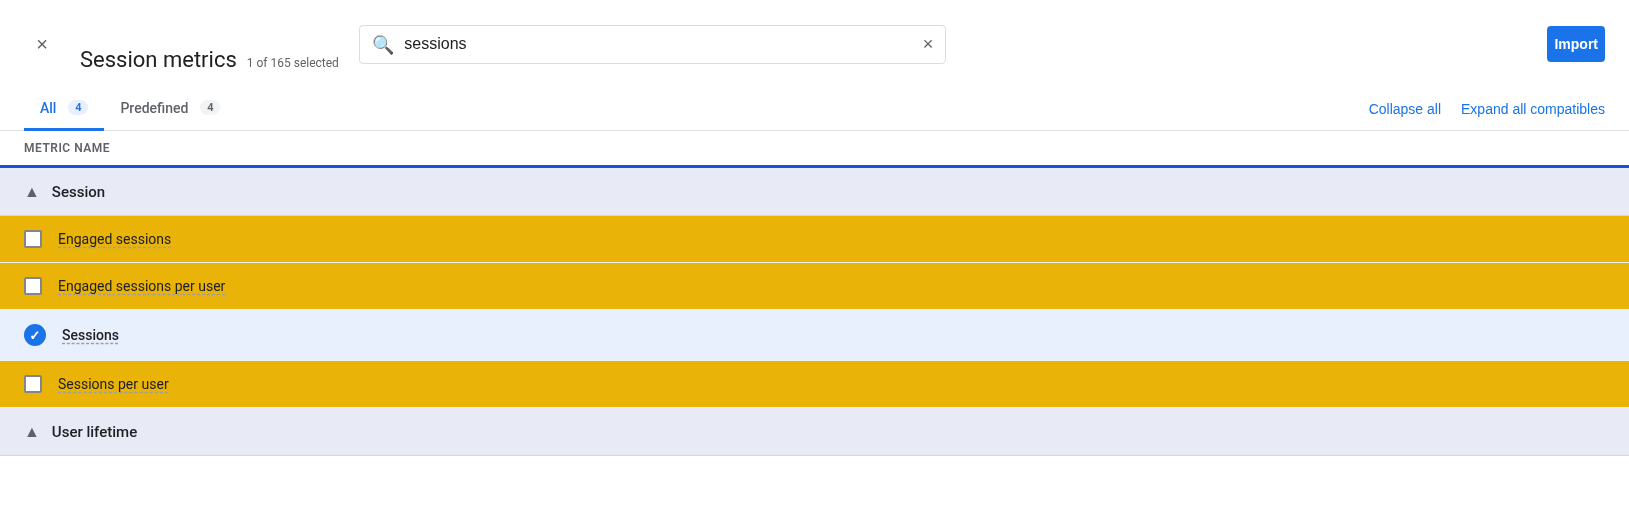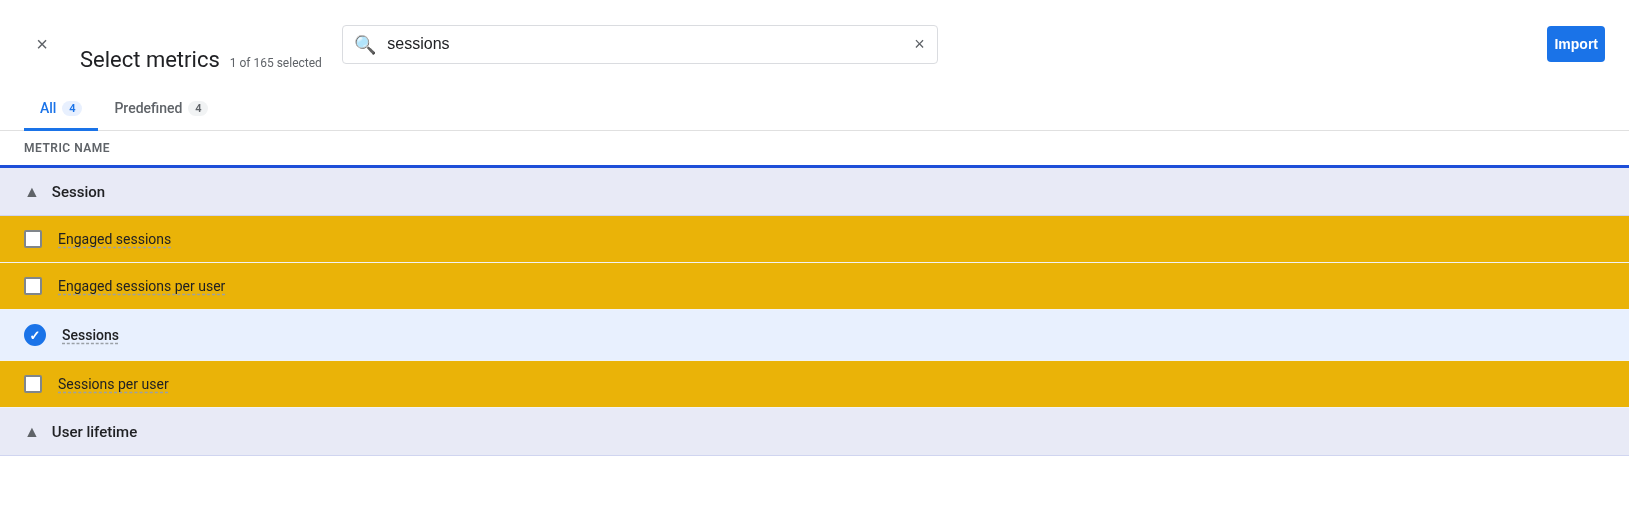--- a/index.html
+++ b/index.html
@@ -106,22 +106,22 @@
       gap: 0;
     }
     .tabs-left {
       display: flex;
       align-items: center;
       gap: 0;
       flex: 1;
     }
     .tab {
       display: flex;
-      align-items: center;
-      gap: 6px;
+      align-items: flex-start;
+      gap: 12px;
       padding: 12px 16px;
       cursor: pointer;
       font-size: 14px;
       color: #5f6368;
       border-bottom: 3px solid transparent;
       margin-bottom: -1px;
       text-decoration: none;
       font-weight: 500;
     }
     .tab.active {
@@ -241,21 +241,21 @@
       font-weight: 500;
     }
   </style>
 </head>
 <body>
 
 <div class="header">
   <button class="close-btn">×</button>
 
   <div class="title-area">
-    <span class="title">Select metrics</span>
+    <span class="title">Session metrics</span>
     <span class="subtitle">1 of 165 selected</span>
   </div>
 
   <div class="search-box">
     <span class="search-icon">🔍</span>
     <input class="search-input" type="text" value="sessions" placeholder="sessions" style="">
     <button class="search-clear">×</button>
   </div>
 
   <div class="spacer"></div>
@@ -267,20 +267,24 @@
   <div class="tabs-left">
     <div class="tab active">
       <span>All</span>
       <span class="tab-badge">4</span>
     </div>
     <div class="tab">
       <span>Predefined</span>
       <span class="tab-badge">4</span>
     </div>
   </div>
+  <div class="tabs-right">
+    <button class="link-btn">Collapse all</button>
+    <button class="link-btn">Expand all compatibles</button>
+  </div>
 </div>
 
 <div class="table-header">
   <span>Metric name</span>
 </div>
 
 <div class="group-row">
   <span class="chevron">▲</span>
   <span class="group-label">Session</span>
 </div>

